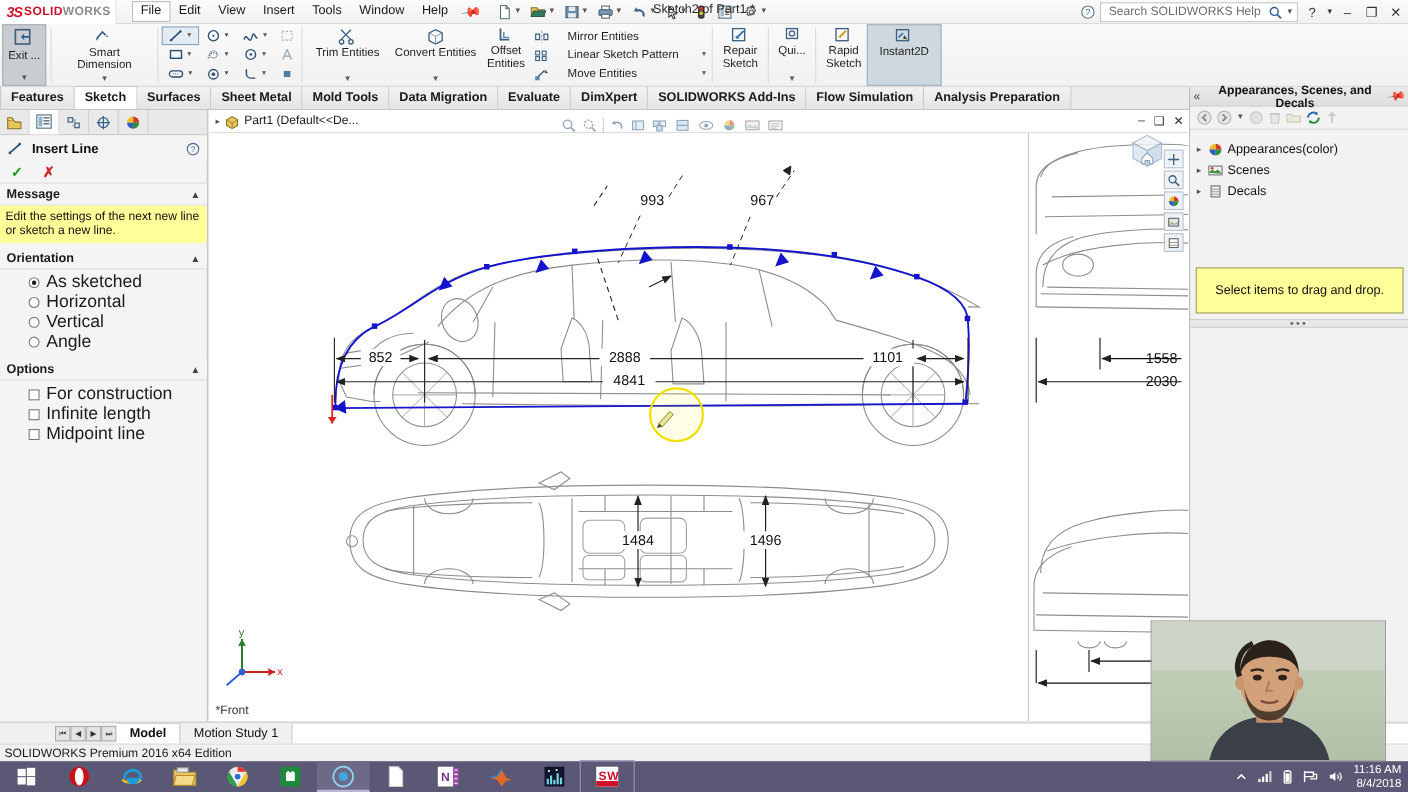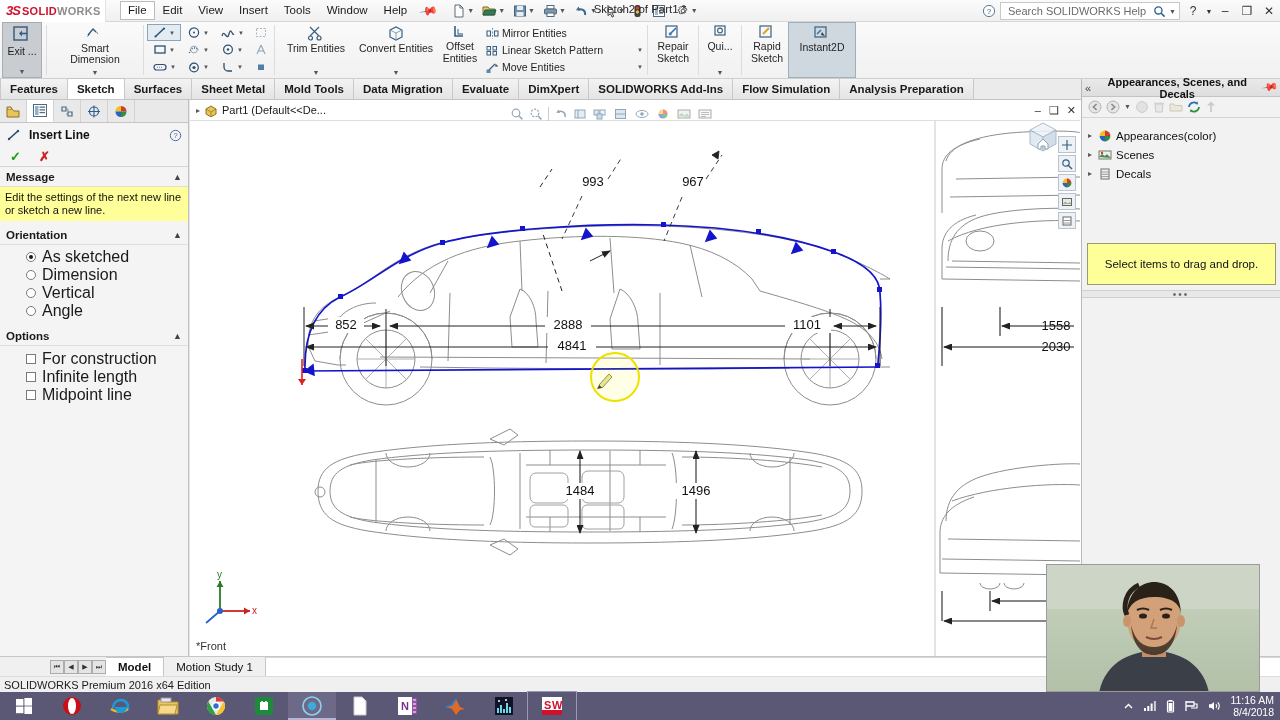--- a/index.html
+++ b/index.html
@@ -75,21 +75,21 @@
   .rbtn.exitbtn { background:#c9cdd1; border:1px solid #a9adb1; }
 
   .gridgroup { display: grid; grid-template-columns: repeat(3, 1fr); align-items: center;
                padding: 2px 1px; gap: 0px; }
   .gcell { display: flex; align-items: center; justify-content: center; width: 34px; height: 17px; cursor: default;}
   .gcell .car { font-size: 6px; color:#555; margin-left:2px;}
   .gcell.boxed { border: 1px solid #8ca4b8; background:#e3ecf3; }
 
   .listgroup { display: flex; flex-direction: column; justify-content: center; padding: 2px 2px; }
   .lrow { display: flex; align-items: center; height: 17px; cursor: default; }
-  .lrow .lt { font-size: 10.5px; color: #1f1f1f; margin-left: 2px; text-align: right; }
+  .lrow .lt { font-size: 10.5px; color: #1f1f1f; margin-left: 16px; text-align: right; }
   .lrow .car { font-size: 6px; color:#555; margin-left: auto; padding-left:6px;}
 
   
   .ic { display:inline-block; line-height:0; }
 
   
   .cmdtabs {
     position: absolute; top: 79px; left: 0; width: 1280px; height: 21px;
     background: #ebebeb; border-bottom: 1px solid #c4c4c4;
     display: flex; align-items: flex-end;
@@ -713,21 +713,21 @@
       <span class="st">Orientation</span>
       <span class="cv">▲</span>
     </div>
     <div style="padding-top:3px">
       <div class="optrow">
         <span class="rb on"></span>
         <span class="ol">As sketched</span>
       </div>
       <div class="optrow">
         <span class="rb"></span>
-        <span class="ol">Dimension</span>
+        <span class="ol">Horizontal</span>
       </div>
       <div class="optrow">
         <span class="rb"></span>
         <span class="ol">Vertical</span>
       </div>
       <div class="optrow">
         <span class="rb"></span>
         <span class="ol">Angle</span>
       </div>
     </div>

